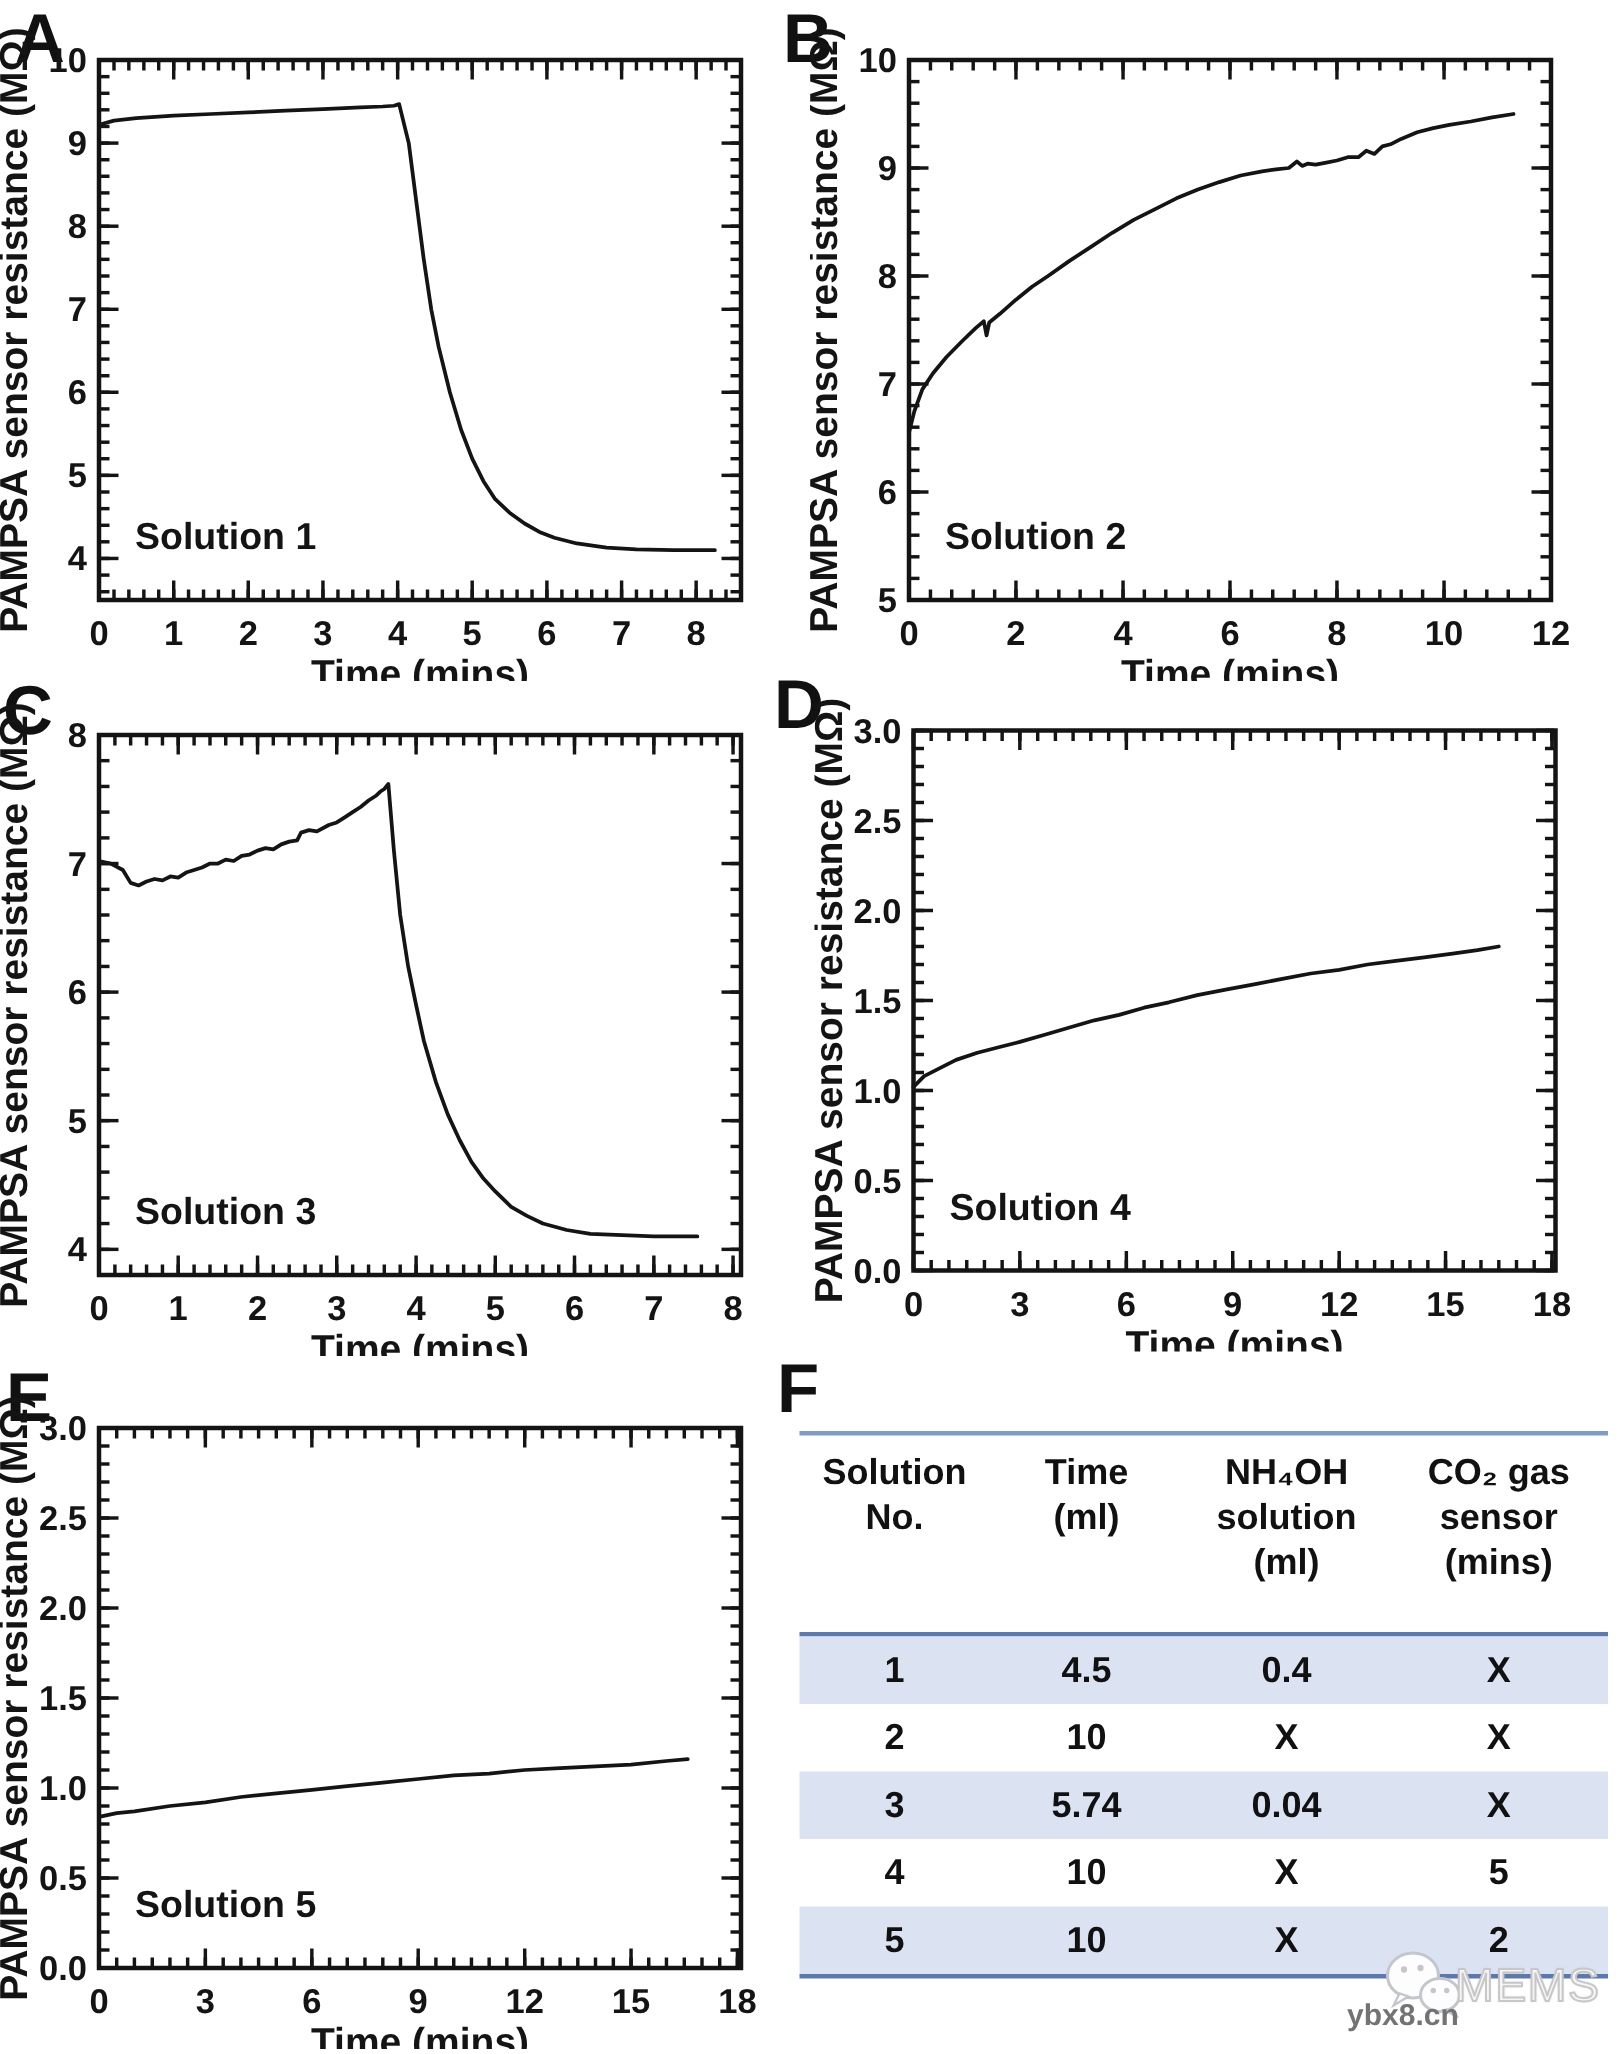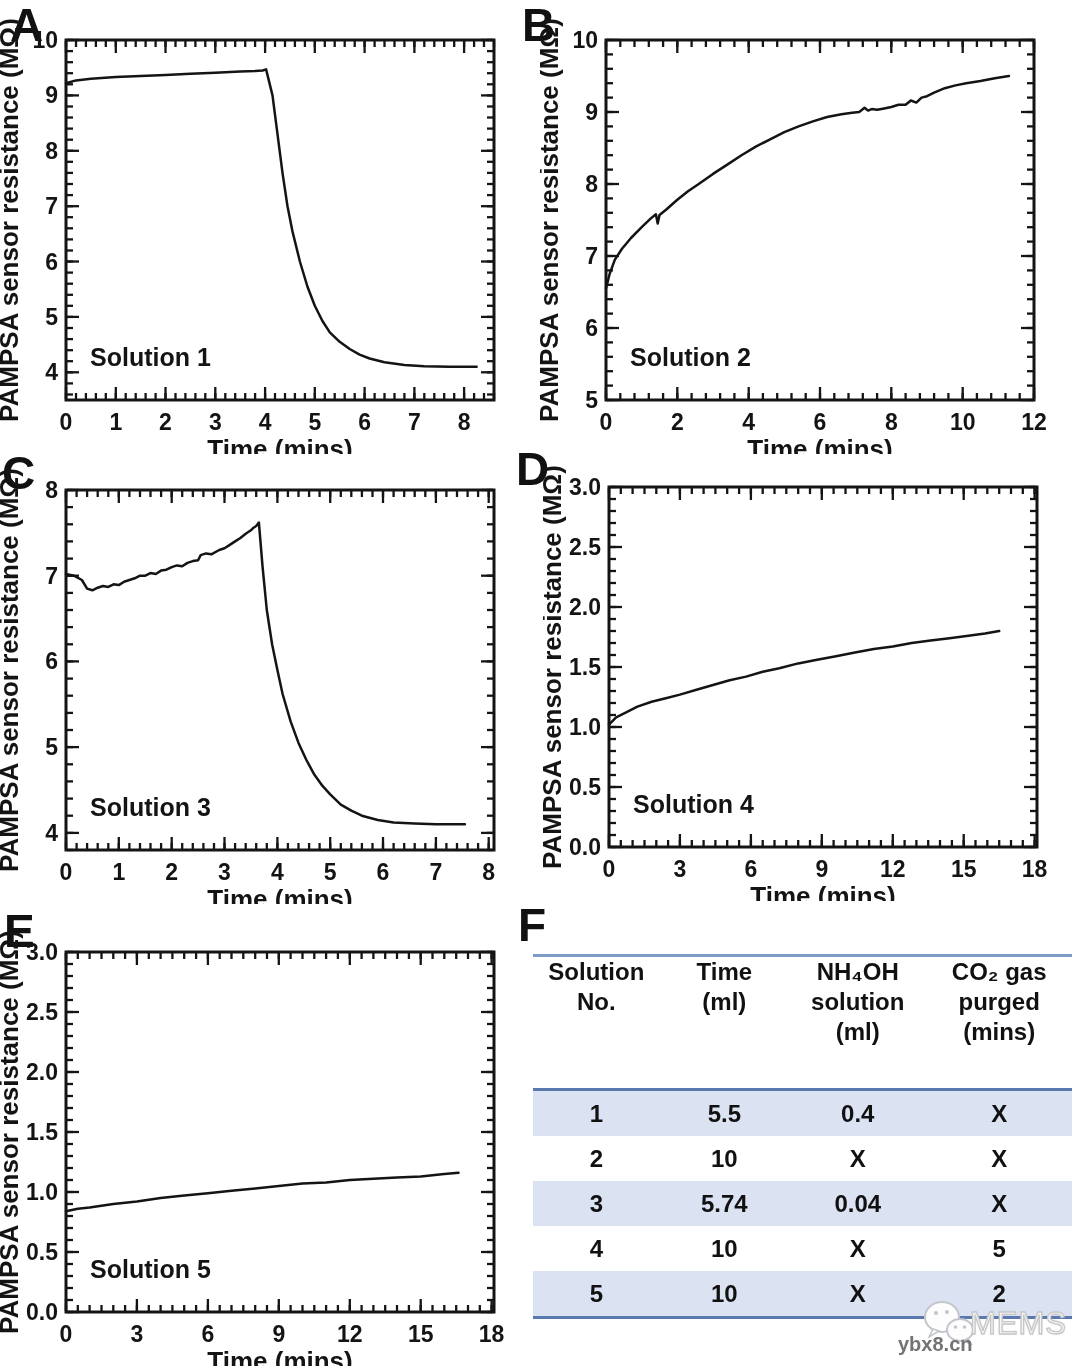--- a/index.html
+++ b/index.html
@@ -11,21 +11,21 @@
     position:absolute;font-weight:bold;font-size:46px;color:#111;line-height:1;
     font-family:"Liberation Sans",sans-serif;
   }
   .chart-host{position:absolute;width:540px;height:452px;}
   svg text{font-family:"Liberation Sans",sans-serif;}
   
   .ftable{position:absolute;left:533px;top:954px;width:539px;color:#111;}
   .rule{height:0;border-top:3px solid #5a79ae;}
   .rule-top{border-top-color:#7e9cc9;}
   .thead{display:grid;grid-template-columns:23.5% 24% 25.5% 27%;
-         box-sizing:border-box;height:131px;}
+         box-sizing:border-box;height:131px;padding-top:10px;}
   .th{text-align:center;font-weight:bold;font-size:24px;line-height:1.25;}
   .tr{display:grid;grid-template-columns:23.5% 24% 25.5% 27%;height:45px;align-items:center;}
   .tr.stripe{background:#dbe3f3;}
   .td{text-align:center;font-weight:bold;font-size:24px;}
   
   .watermark{position:absolute;left:890px;top:1292px;width:200px;height:72px;z-index:5;}
   .wm-icon{position:absolute;left:32px;top:6px;}
   .wm-brand{
     position:absolute;left:80px;top:14px;font-weight:normal;font-size:31px;letter-spacing:1px;
     color:#f5f5f5;-webkit-text-stroke:1.3px #c7c7c7;text-shadow:0 0 2px rgba(175,175,175,.55);
@@ -970,29 +970,29 @@
           <div>Time</div>
           <div>(ml)</div>
         </div>
         <div class="th">
           <div>NH₄OH</div>
           <div>solution</div>
           <div>(ml)</div>
         </div>
         <div class="th">
           <div>CO₂ gas</div>
-          <div>purged</div>
+          <div>sensor</div>
           <div>(mins)</div>
         </div>
       </div>
       <div class="rule rule-mid"></div>
       <div class="tbody">
         <div class="tr stripe">
           <div class="td">1</div>
-          <div class="td">5.5</div>
+          <div class="td">4.5</div>
           <div class="td">0.4</div>
           <div class="td">X</div>
         </div>
         <div class="tr">
           <div class="td">2</div>
           <div class="td">10</div>
           <div class="td">X</div>
           <div class="td">X</div>
         </div>
         <div class="tr stripe">

